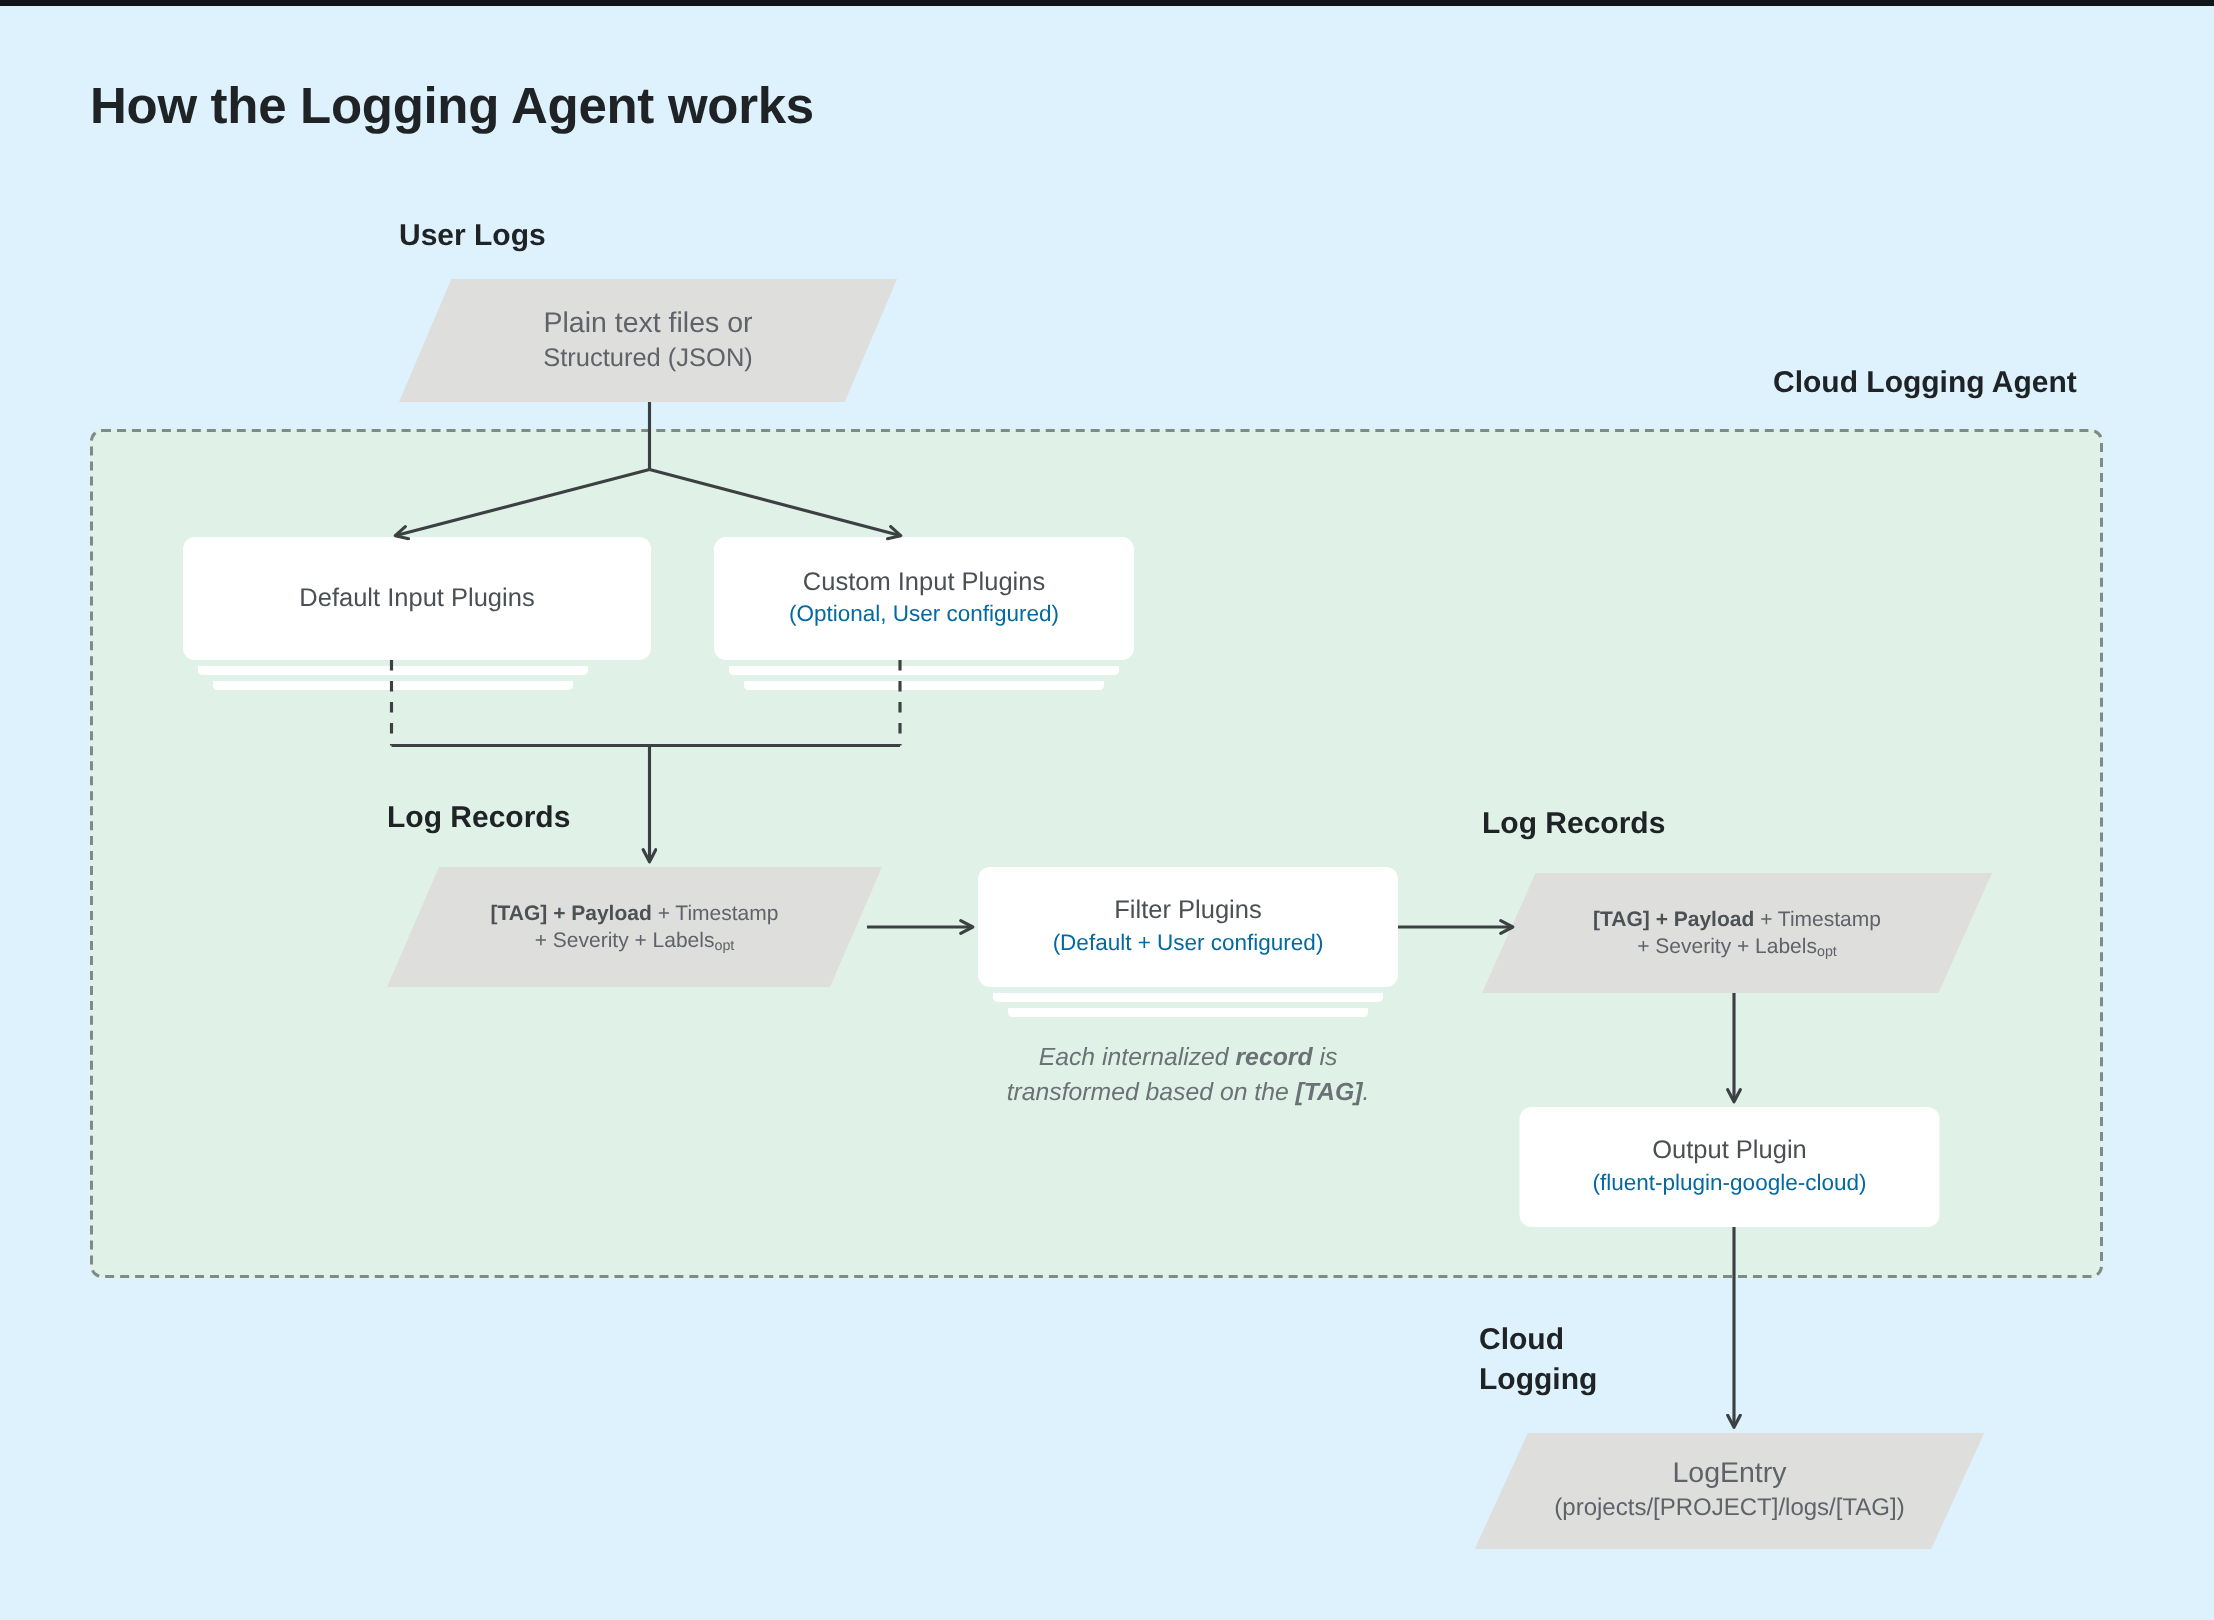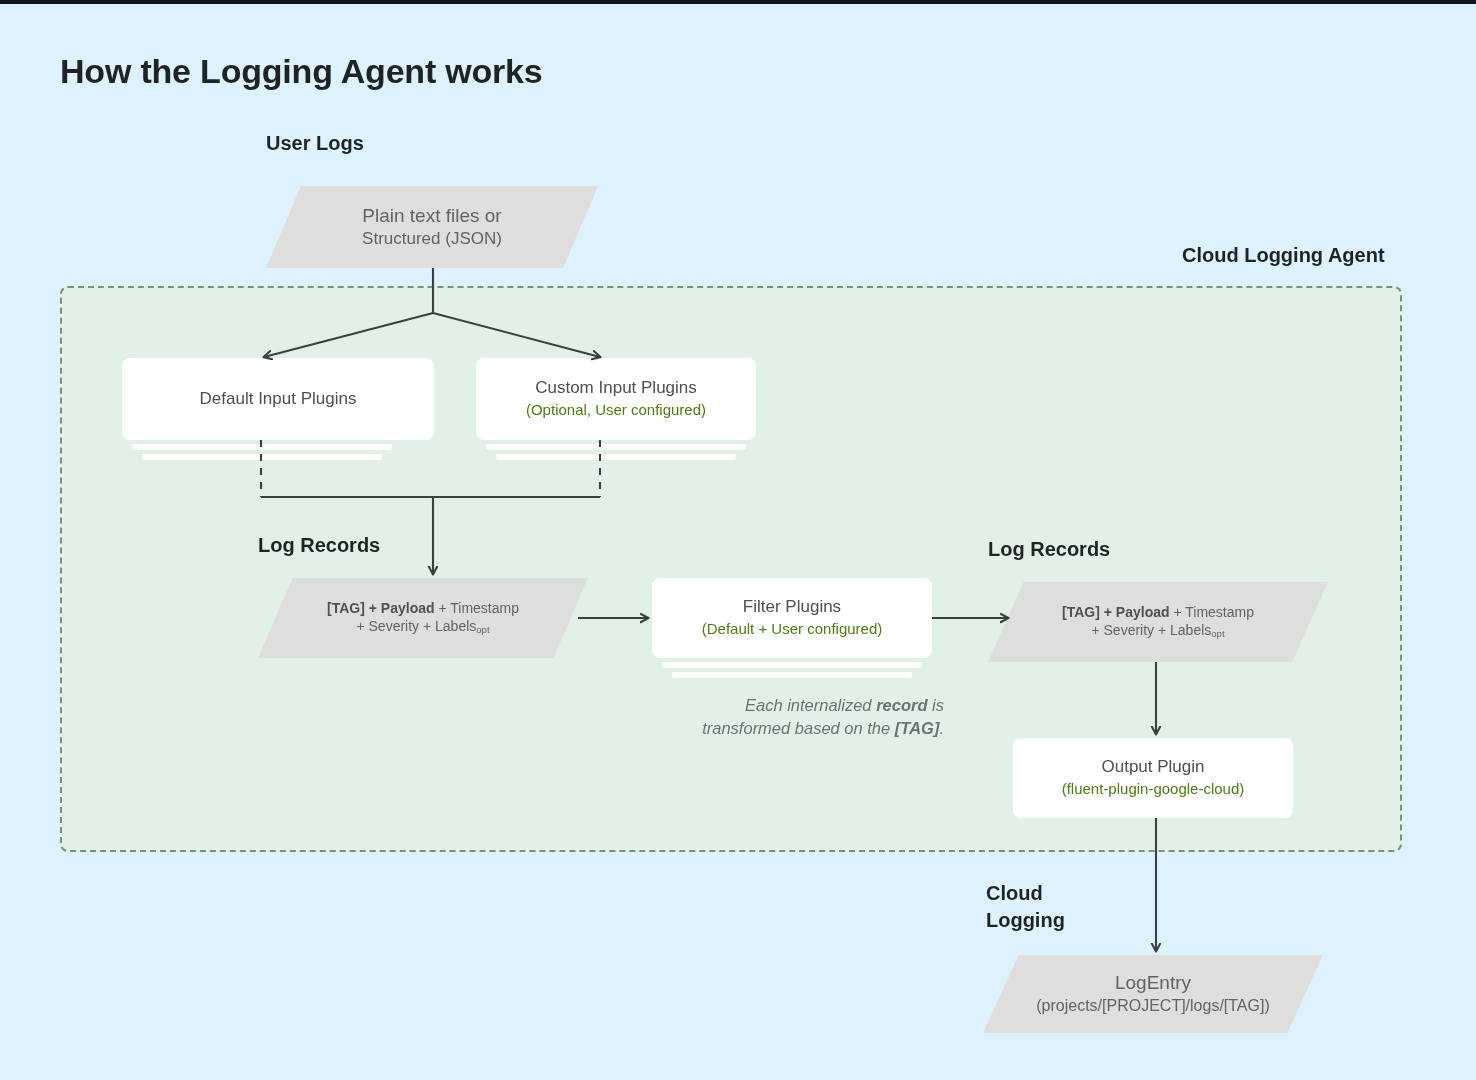--- a/index.html
+++ b/index.html
@@ -88,38 +88,38 @@
     position: relative;
     z-index: 2;
   }
   .card .t1 {
     font-size: 17px;
     color: #4b5054;
     line-height: 1.35;
   }
   .card .t2 {
     font-size: 15px;
-    color: #4d7c0f;
+    color: #0369a1;
     line-height: 1.35;
   }
   .stack1, .stack2 {
     position: absolute;
     background: #ffffff;
     height: 6px;
     border-radius: 0 0 3px 3px;
     z-index: 1;
   }
 
   
   .note {
     position: absolute;
     font-size: 16.5px;
     font-style: italic;
     color: #6b7276;
-    text-align: right;
+    text-align: center;
     line-height: 1.42;
     white-space: nowrap;
   }
   .note b { font-weight: 700; }
 
   
   #wires {
     position: absolute;
     left: 0; top: 0;
     width: 1476px; height: 1080px;
@@ -131,21 +131,21 @@
 <body>
 
 <div id="canvas">
 
   <div id="top-rule"></div>
 
   <div class="page-title">How the Logging Agent works</div>
 
   <div id="agent-region"></div>
 
-  <div class="section-label" style="left:266px; top:130px;">User Logs</div>
+  <div class="section-label" style="left:266px; top:144px;">User Logs</div>
 
   <div class="section-label" style="left:1182px; top:242px;">Cloud Logging Agent</div>
 
   <div class="section-label" style="left:258px; top:532px;">Log Records</div>
 
   <div class="section-label" style="left:988px; top:536px;">Log Records</div>
 
   <div class="section-label" style="left:986px; top:880px;">
     <div>Cloud</div>
     <div>Logging</div>

